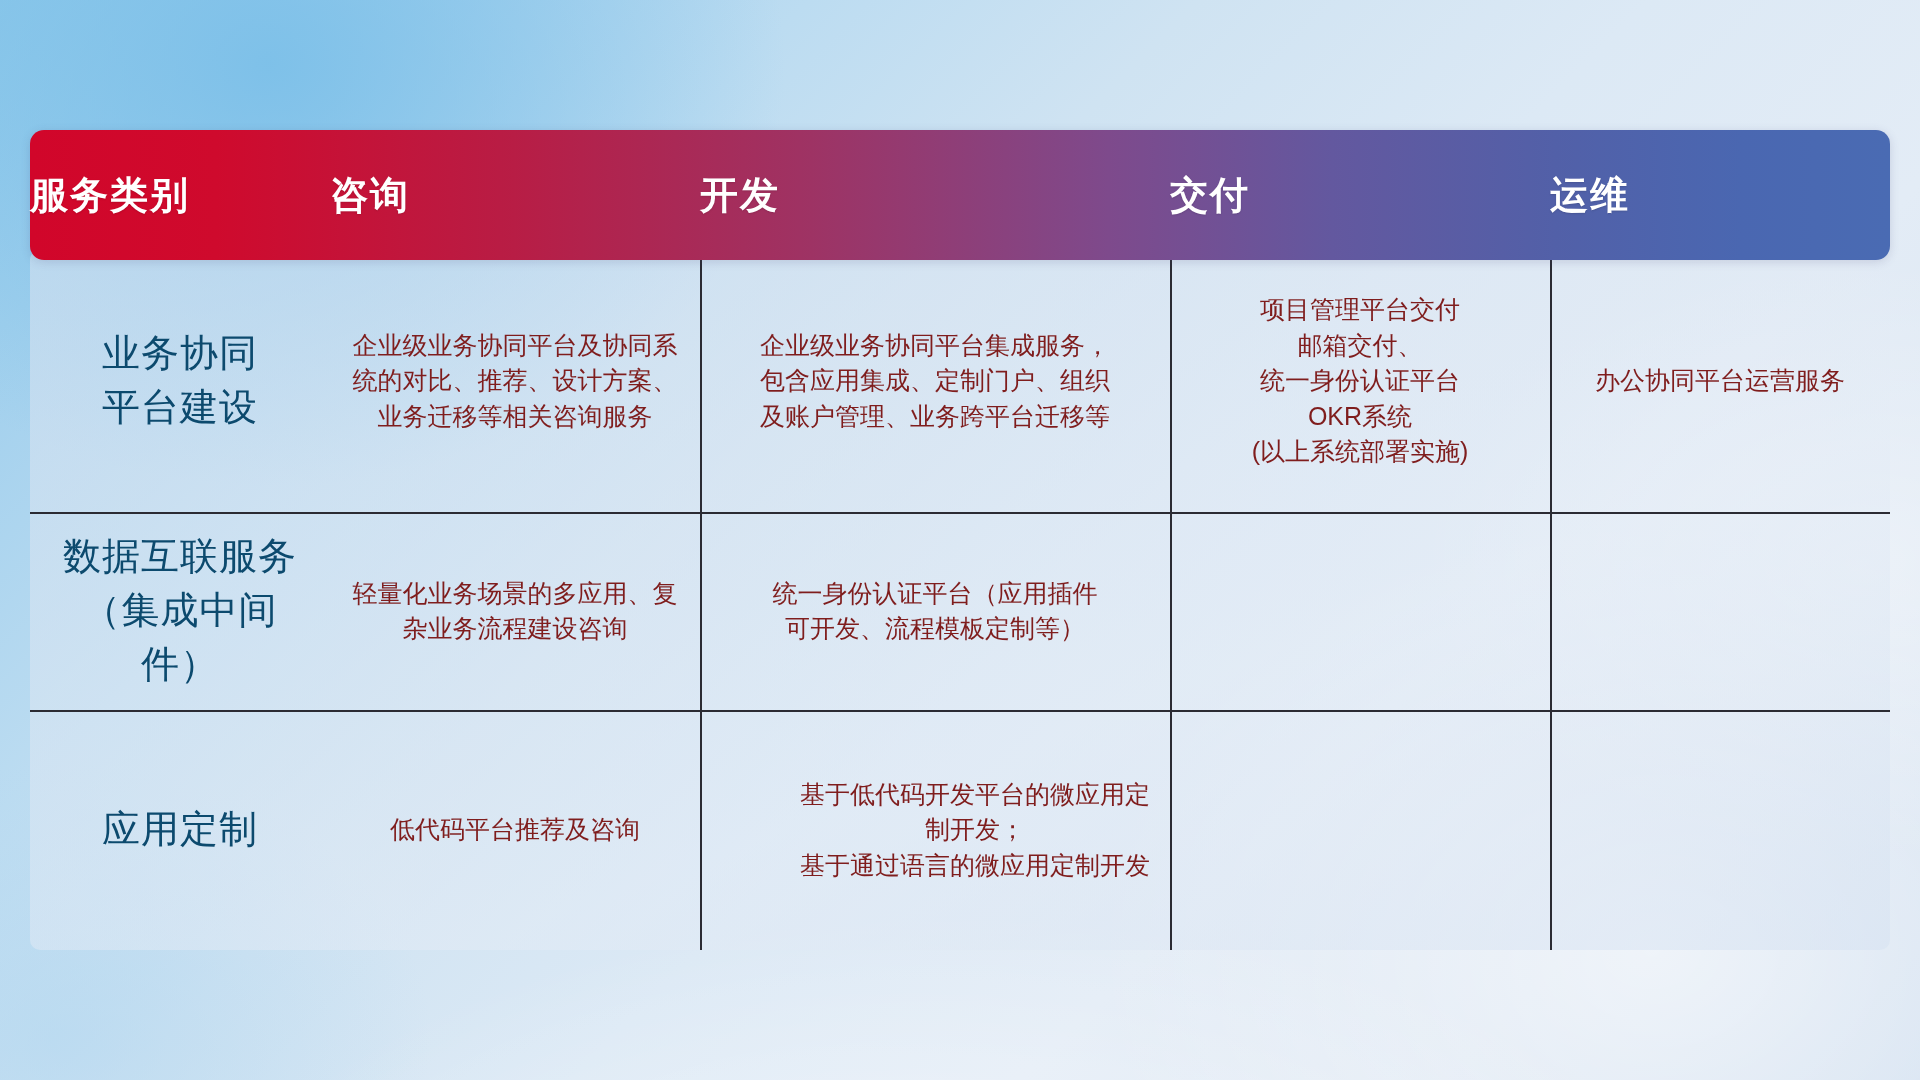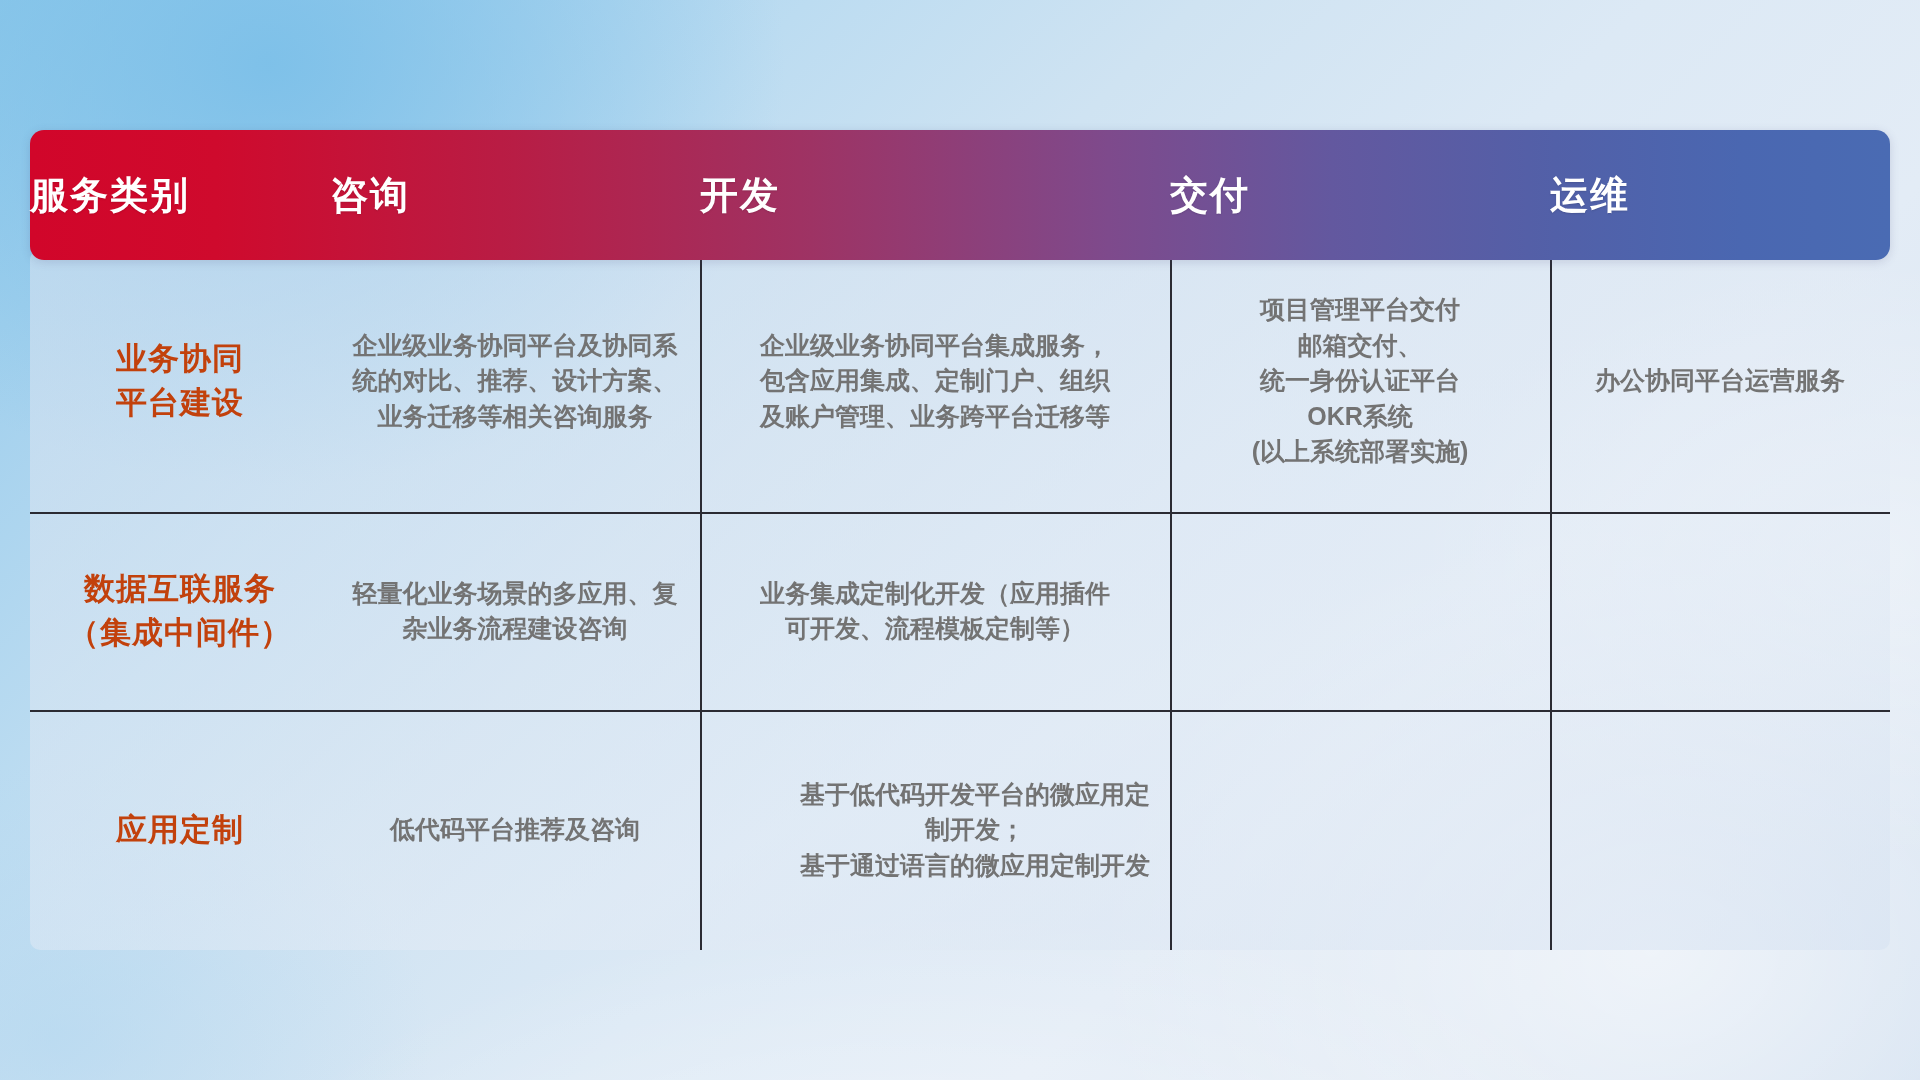--- a/index.html
+++ b/index.html
@@ -131,30 +131,30 @@
   .cell {
     position: absolute;
     display: flex;
     align-items: center;
     justify-content: center;
     text-align: center;
     z-index: 4;
     padding: 0 14px;
   }
   .cell .txt {
-    color: #737373;
+    color: #7f1d1d;
     font-size: 25px;
     line-height: 1.42;
     white-space: pre-line;
-    font-weight: 700;
+    font-weight: 400;
   }
   .cell.label .txt {
-    color: #c2410c;
-    font-size: 31px;
-    font-weight: 700;
+    color: #0c4a6e;
+    font-size: 38px;
+    font-weight: 400;
     line-height: 1.42;
     letter-spacing: 1px;
   }
 </style>
 </head>
 <body>
 
 <div id="bg-layer"></div>
 <div id="bg-sheen"></div>
 
@@ -206,21 +206,21 @@
 
   <div class="cell label" style="left:0px; top:382px; width:300px; height:198px;">
     <span class="txt">数据互联服务
 （集成中间件）</span>
   </div>
   <div class="cell" style="left:300px; top:382px; width:370px; height:198px;">
     <span class="txt">轻量化业务场景的多应用、复
 杂业务流程建设咨询</span>
   </div>
   <div class="cell" style="left:670px; top:382px; width:470px; height:198px;">
-    <span class="txt">业务集成定制化开发（应用插件
+    <span class="txt">统一身份认证平台（应用插件
 可开发、流程模板定制等）</span>
   </div>
   <div class="cell" style="left:1140px; top:382px; width:380px; height:198px;">
     <span class="txt"></span>
   </div>
   <div class="cell" style="left:1520px; top:382px; width:340px; height:198px;">
     <span class="txt"></span>
   </div>
 
   <div class="cell label" style="left:0px; top:580px; width:300px; height:240px;">

